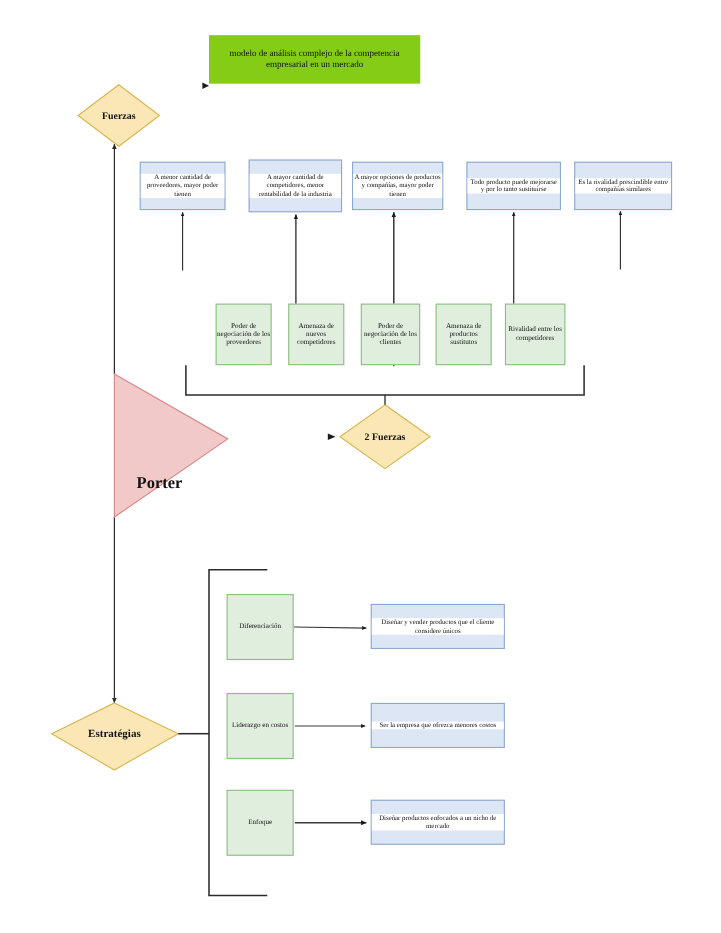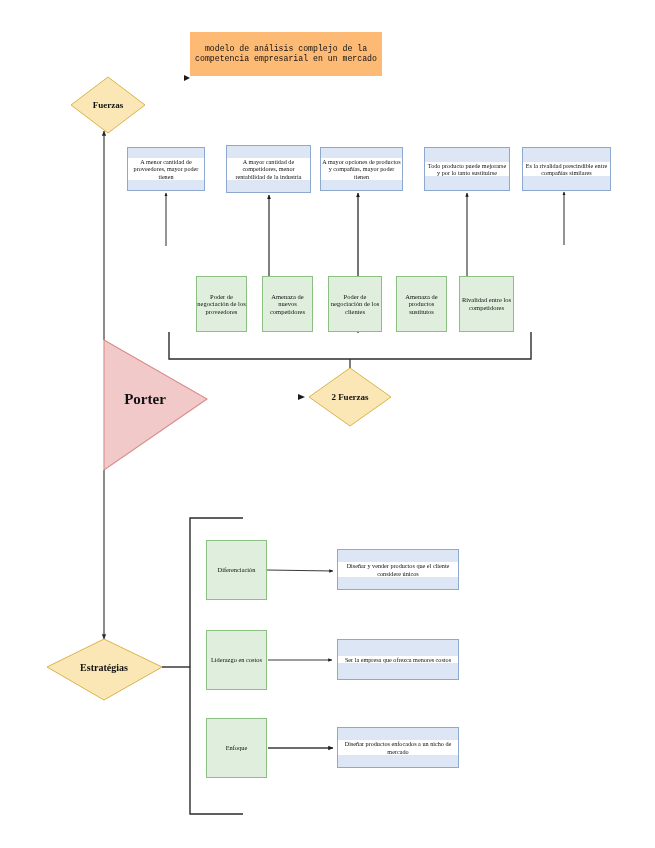--- a/index.html
+++ b/index.html
@@ -37,25 +37,24 @@
     border: 1px solid #8cbf82;
     font-size: 6.5px;
   }
   
   .box-title {
     background: #dfeedd;
     border: 0;
     font-size: 8.2px;
   }
   .box-title .inner {
-    background: #fdba74;
+    background: #84cc16;
     width: 100%;
     padding: 12px 2px;
     box-sizing: border-box;
-    font-family: Liberation Mono, monospace;
   }
   
   .box-blue {
     background: #dce6f4;
     border: 1px solid #8ea9cf;
     font-size: 6.2px;
   }
   .box-blue .inner {
     background: #ffffff;
     width: 100%;
@@ -73,20 +72,21 @@
   }
   .tri-label {
     position: absolute;
     display: flex;
     align-items: center;
     justify-content: center;
     font-weight: bold;
     font-size: 15px;
     color: #111111;
     pointer-events: none;
+    margin-top: 41px;
   }
 </style>
 </head>
 <body>
 
 <svg id="canvas" viewBox="0 0 655 848">
   <defs>
     <marker id="arrow" viewBox="0 0 10 10" refX="8.5" refY="5" markerWidth="5" markerHeight="5" orient="auto-start-reverse">
       <path d="M 0 1 L 9 5 L 0 9 z" fill="#2b2b2b"></path>
     </marker>

